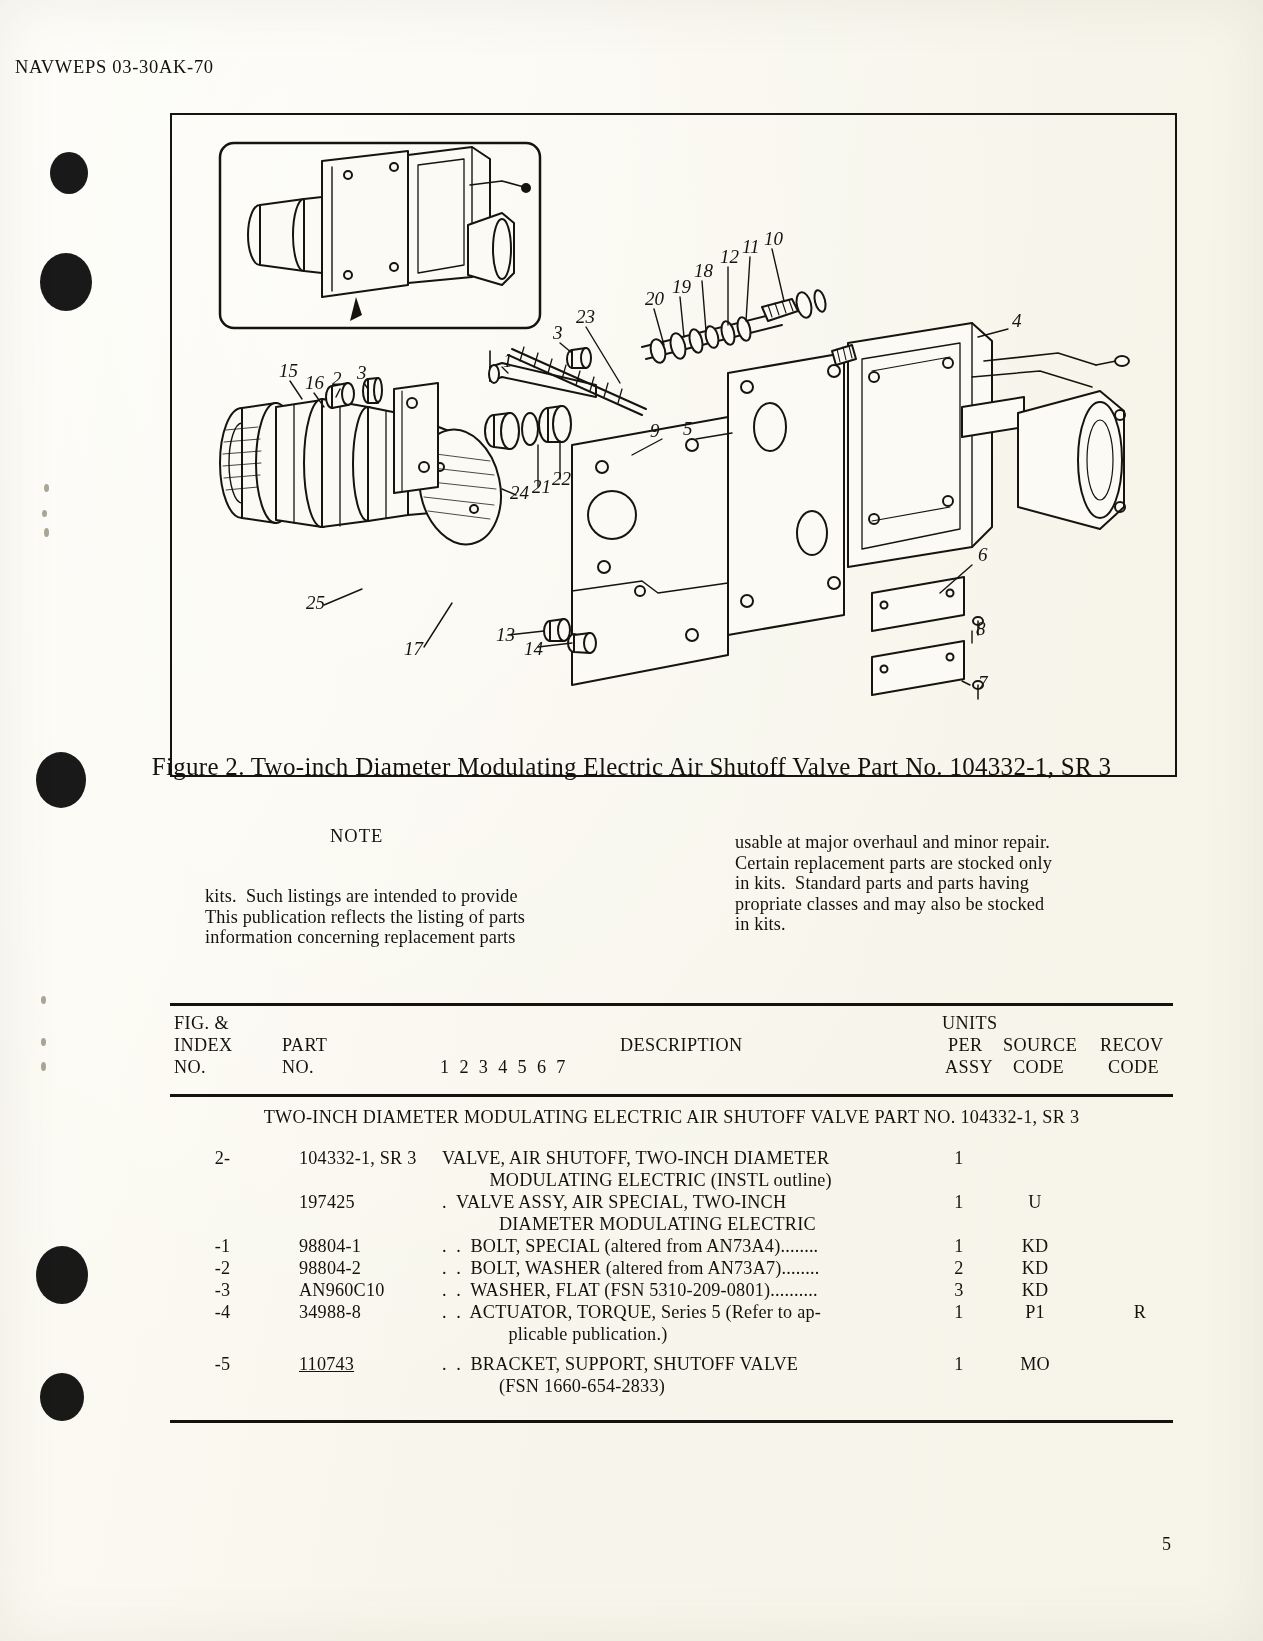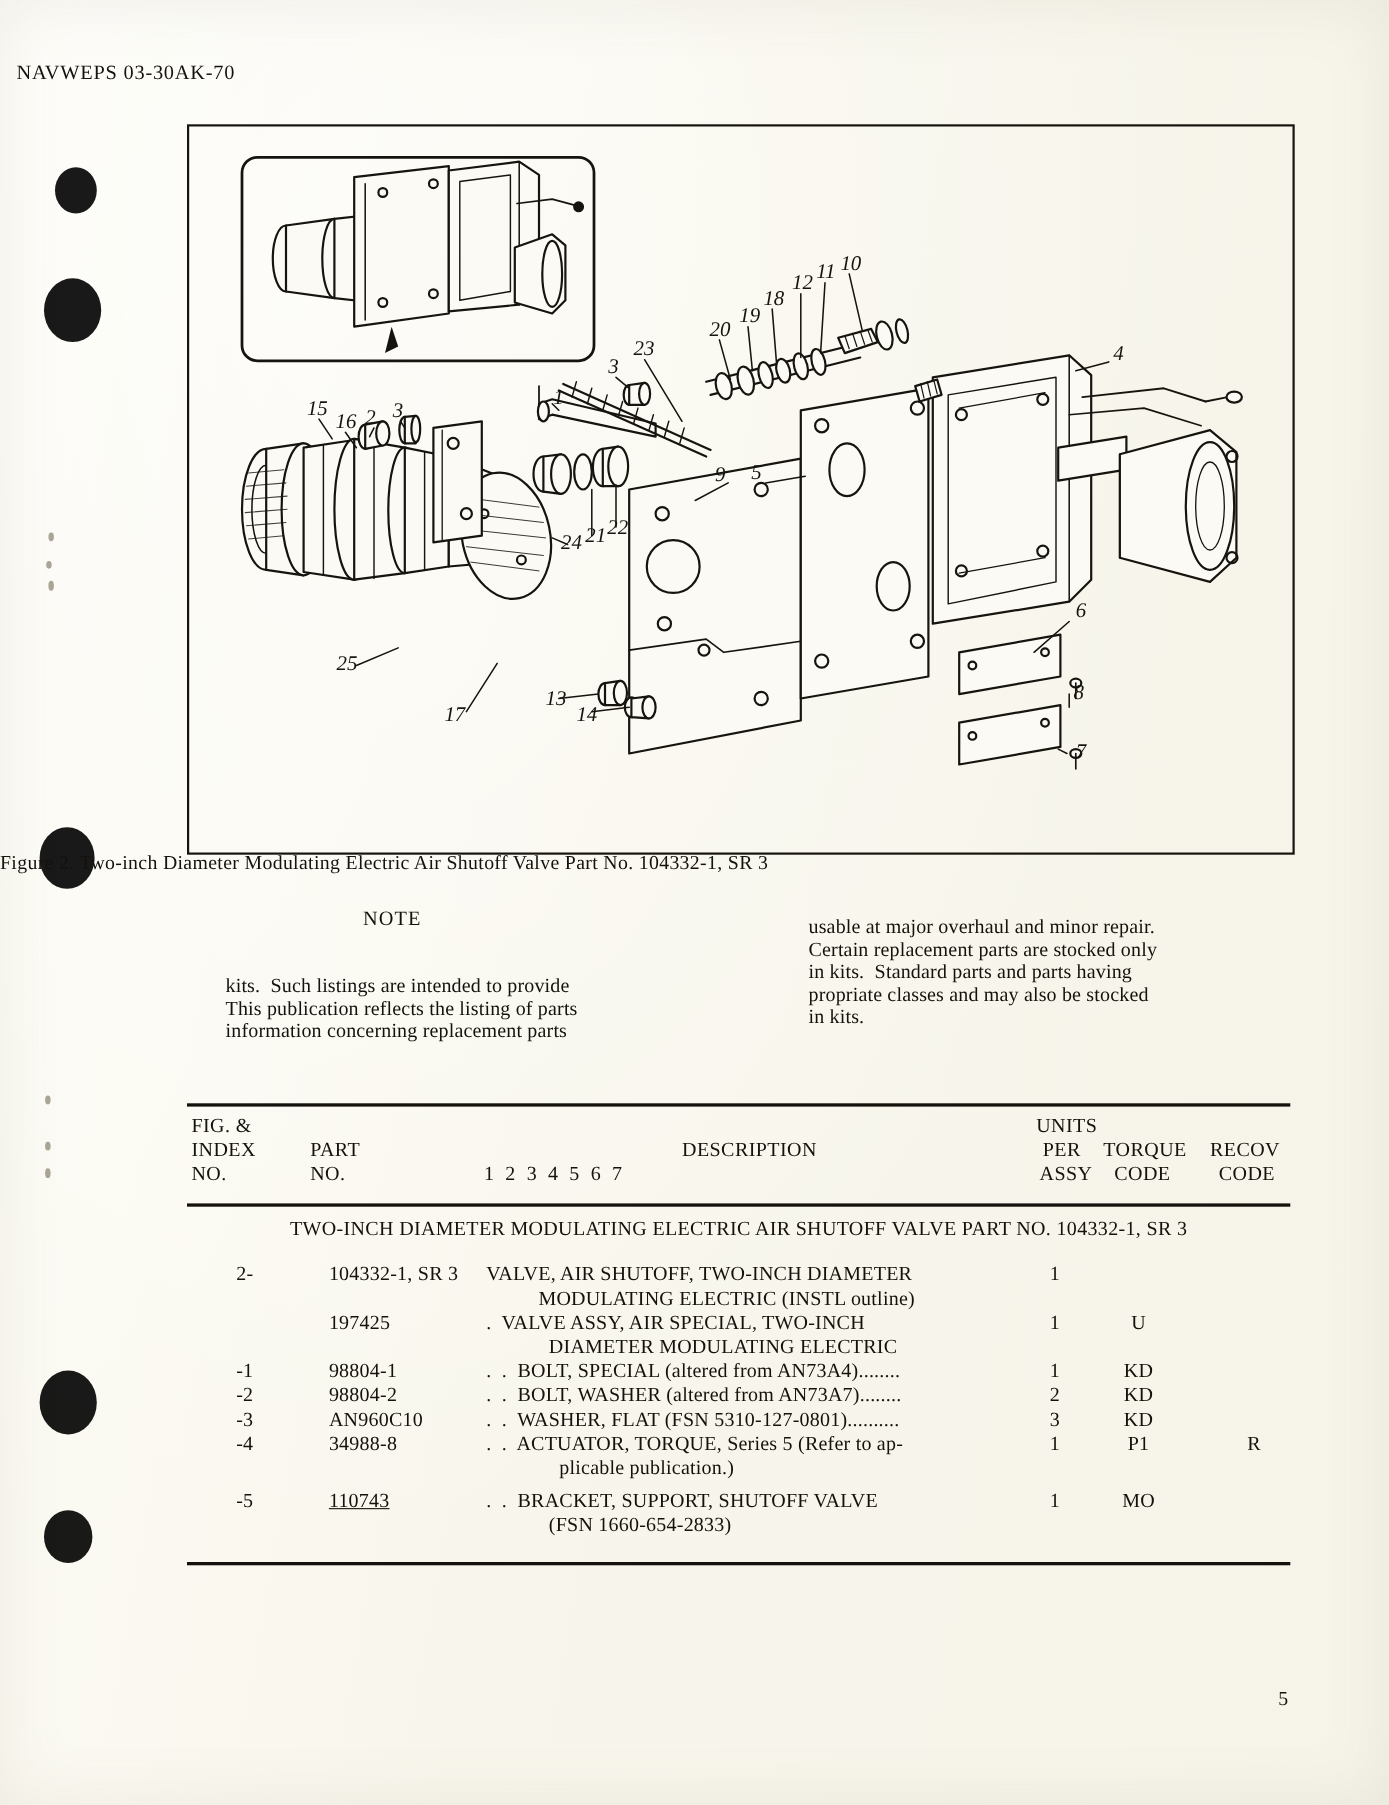--- a/index.html
+++ b/index.html
@@ -65,24 +65,24 @@
     width: 1003px;
     height: 660px;
     border: 2.5px solid #17140f;
     background: transparent;
   }
   .figure-art { position: absolute; inset: 0; }
   .figure-art svg { width: 100%; height: 100%; display: block; }
 
   .figure-caption {
     position: absolute;
-    left: 0; top: 774px;
+    left: 0; top: 753px;
     width: 100%;
-    text-align: left;
-    font-size: 18px;
+    text-align: center;
+    font-size: 25px;
     letter-spacing: 0.3px;
   }
 
   
   .note-heading {
     position: absolute;
     left: 330px;
     top: 826px;
     font-size: 18.5px;
     letter-spacing: 1px;
@@ -484,21 +484,21 @@
     <span class="cell th-fig">FIG. &amp;</span>
     <span class="cell th-fig" style="top:22px;">INDEX</span>
     <span class="cell th-fig" style="top:44px;">NO.</span>
     <span class="cell th-part">PART</span>
     <span class="cell th-part" style="top:44px;">NO.</span>
     <span class="cell th-desc">DESCRIPTION</span>
     <span class="cell th-nums">1  2  3  4  5  6  7</span>
     <span class="cell th-units">UNITS</span>
     <span class="cell th-per">PER</span>
     <span class="cell th-assy">ASSY</span>
-    <span class="cell th-source">TORQUE</span>
+    <span class="cell th-source">SOURCE</span>
     <span class="cell th-scode">CODE</span>
     <span class="cell th-recov">RECOV</span>
     <span class="cell th-rcode">CODE</span>
   </div>
 
   <div class="rule r-mid"></div>
 
   <div class="table-title">TWO-INCH DIAMETER MODULATING ELECTRIC AIR SHUTOFF  VALVE  PART NO. 104332-1, SR 3</div>
 
   <div class="tbody">
@@ -546,21 +546,21 @@
       <span class="c c-index">-2</span>
       <span class="c c-part">98804-2</span>
       <span class="c c-desc">.  .  BOLT, WASHER (altered from AN73A7)........</span>
       <span class="c c-units">2</span>
       <span class="c c-source">KD</span>
       <span class="c c-recov"></span>
     </div>
     <div class="trow">
       <span class="c c-index">-3</span>
       <span class="c c-part">AN960C10</span>
-      <span class="c c-desc">.  .  WASHER, FLAT (FSN 5310-127-0801)..........</span>
+      <span class="c c-desc">.  .  WASHER, FLAT (FSN 5310-209-0801)..........</span>
       <span class="c c-units">3</span>
       <span class="c c-source">KD</span>
       <span class="c c-recov"></span>
     </div>
     <div class="trow">
       <span class="c c-index">-4</span>
       <span class="c c-part">34988-8</span>
       <span class="c c-desc">.  .  ACTUATOR, TORQUE, Series 5 (Refer to ap-</span>
       <span class="c c-units">1</span>
       <span class="c c-source">P1</span>

